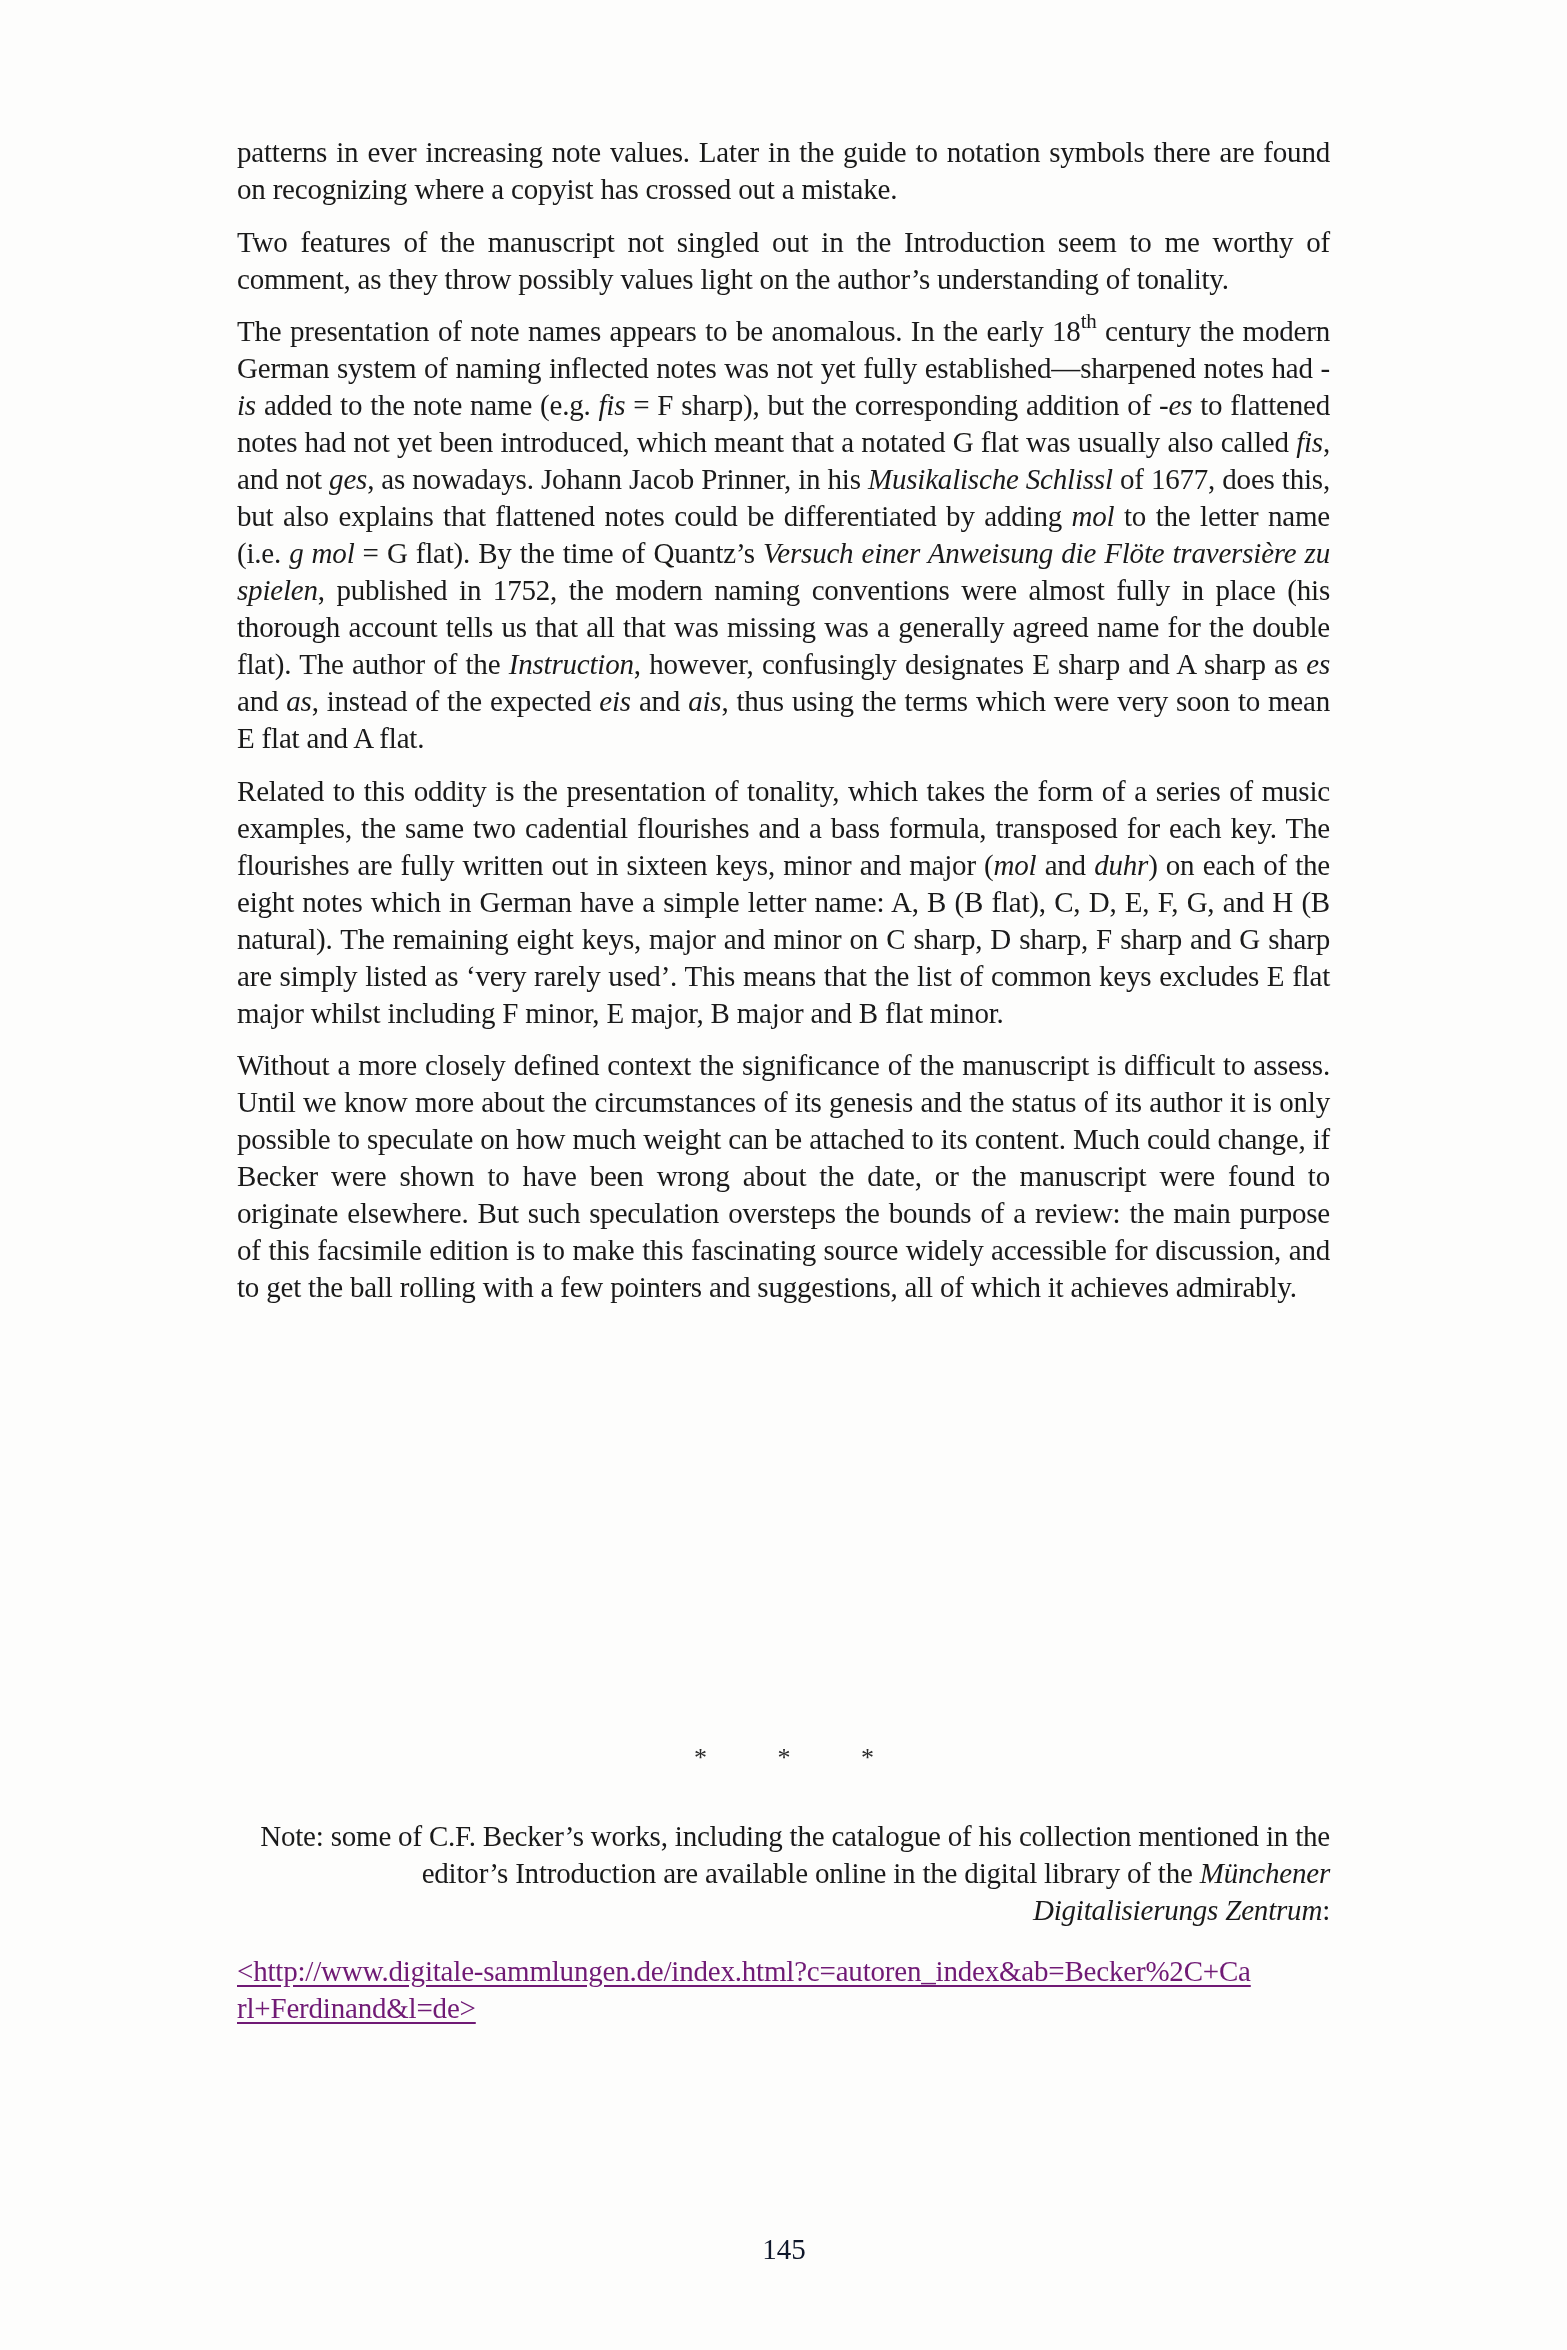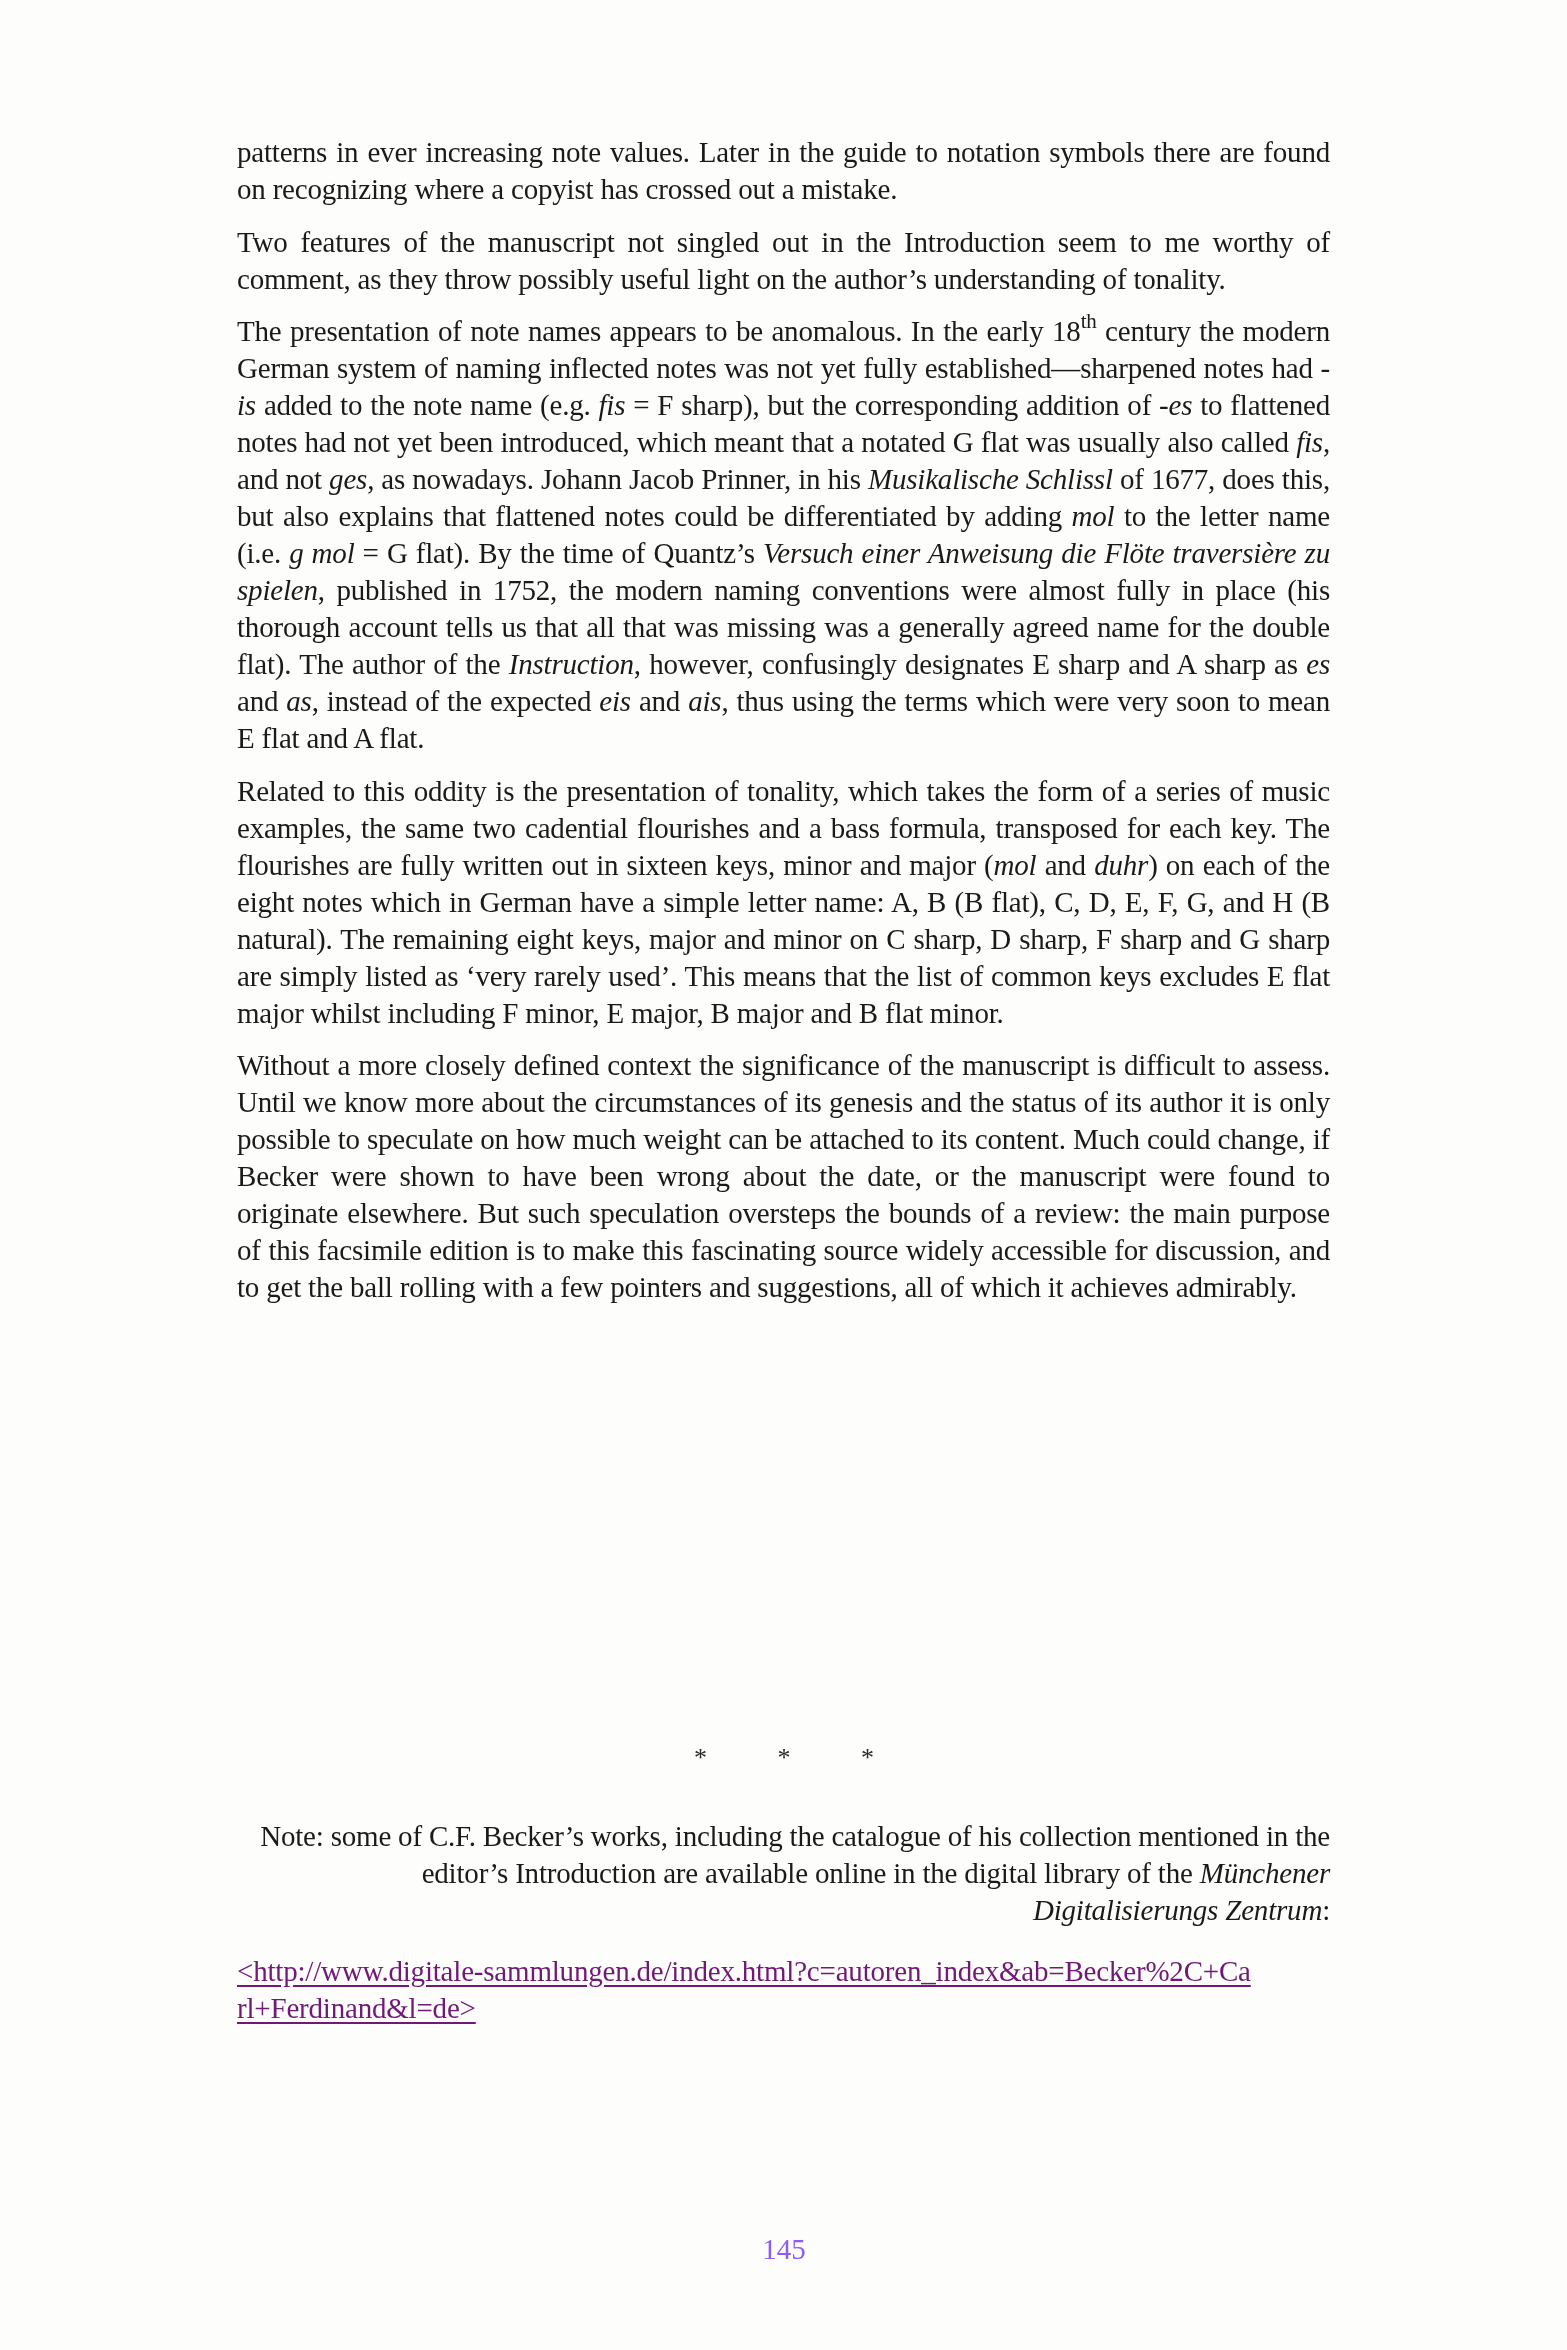--- a/index.html
+++ b/index.html
@@ -74,31 +74,31 @@
       word-break: break-all;
       line-height: 37px;
     }
     .page-number {
       position: absolute;
       left: 0;
       width: 1568px;
       top: 2233px;
       text-align: center;
       font-size: 29px;
-      color: #8b5cf6;
+      color: #0f172a;
     }
   </style>
 </head>
 <body>
 
 <div class="page">
 
   <div class="column">
     <p>patterns in ever increasing note values. Later in the guide to notation symbols there are found on recognizing where a copyist has crossed out a mistake.</p>
-    <p>Two features of the manuscript not singled out in the Introduction seem to me worthy of comment, as they throw possibly useful light on the author’s understanding of tonality.</p>
+    <p>Two features of the manuscript not singled out in the Introduction seem to me worthy of comment, as they throw possibly values light on the author’s understanding of tonality.</p>
     <p>The presentation of note names appears to be anomalous. In the early 18<sup class="ord">th</sup> century the modern German system of naming inflected notes was not yet fully established—sharpened notes had <em>-is</em> added to the note name (e.g. <em>fis</em> = F sharp), but the corresponding addition of <em>-es</em> to flattened notes had not yet been introduced, which meant that a notated G flat was usually also called <em>fis</em>, and not <em>ges</em>, as nowadays. Johann Jacob Prinner, in his <em>Musikalische Schlissl</em> of 1677, does this, but also explains that flattened notes could be differentiated by adding <em>mol</em> to the letter name (i.e. <em>g mol</em> = G flat). By the time of Quantz’s <em>Versuch einer Anweisung die Flöte traversière zu spielen</em>, published in 1752, the modern naming conventions were almost fully in place (his thorough account tells us that all that was missing was a generally agreed name for the double flat). The author of the <em>Instruction</em>, however, confusingly designates E sharp and A sharp as <em>es</em> and <em>as</em>, instead of the expected <em>eis</em> and <em>ais</em>, thus using the terms which were very soon to mean E flat and A flat.</p>
     <p>Related to this oddity is the presentation of tonality, which takes the form of a series of music examples, the same two cadential flourishes and a bass formula, transposed for each key. The flourishes are fully written out in sixteen keys, minor and major (<em>mol</em> and <em>duhr</em>) on each of the eight notes which in German have a simple letter name: A, B (B flat), C, D, E, F, G, and H (B natural). The remaining eight keys, major and minor on C sharp, D sharp, F sharp and G sharp are simply listed as ‘very rarely used’. This means that the list of common keys excludes E flat major whilst including F minor, E major, B major and B flat minor.</p>
     <p class="last-body">Without a more closely defined context the significance of the manuscript is difficult to assess. Until we know more about the circumstances of its genesis and the status of its author it is only possible to speculate on how much weight can be attached to its content. Much could change, if Becker were shown to have been wrong about the date, or the manuscript were found to originate elsewhere. But such speculation oversteps the bounds of a review: the main purpose of this facsimile edition is to make this fascinating source widely accessible for discussion, and to get the ball rolling with a few pointers and suggestions, all of which it achieves admirably.</p>
   </div>
 
   <div class="asterisks">* * *</div>
 
   <div class="note">
     <p>Note: some of C.F. Becker’s works, including the catalogue of his collection mentioned in the editor’s Introduction are available online in the digital library of the <em>Münchener Digitalisierungs Zentrum</em>:</p>
     <a class="url">&lt;http://www.digitale-sammlungen.de/index.html?c=autoren_index&amp;ab=Becker%2C+Carl+Ferdinand&amp;l=de&gt;</a>

